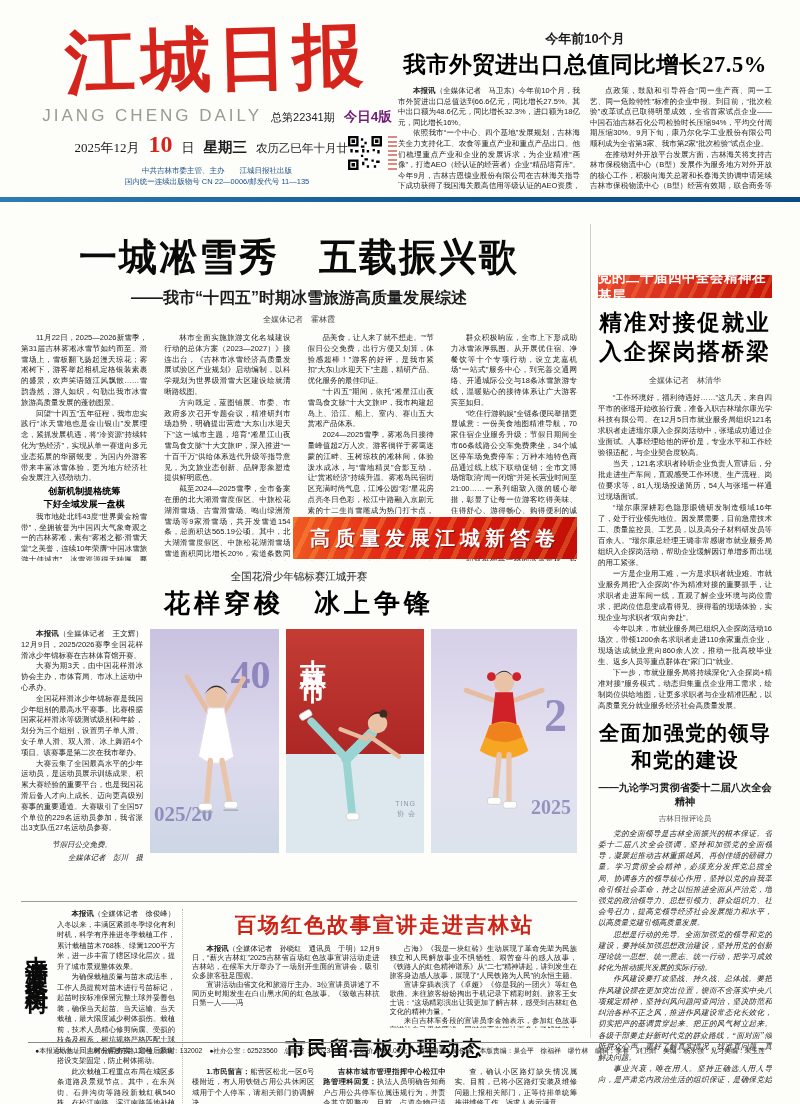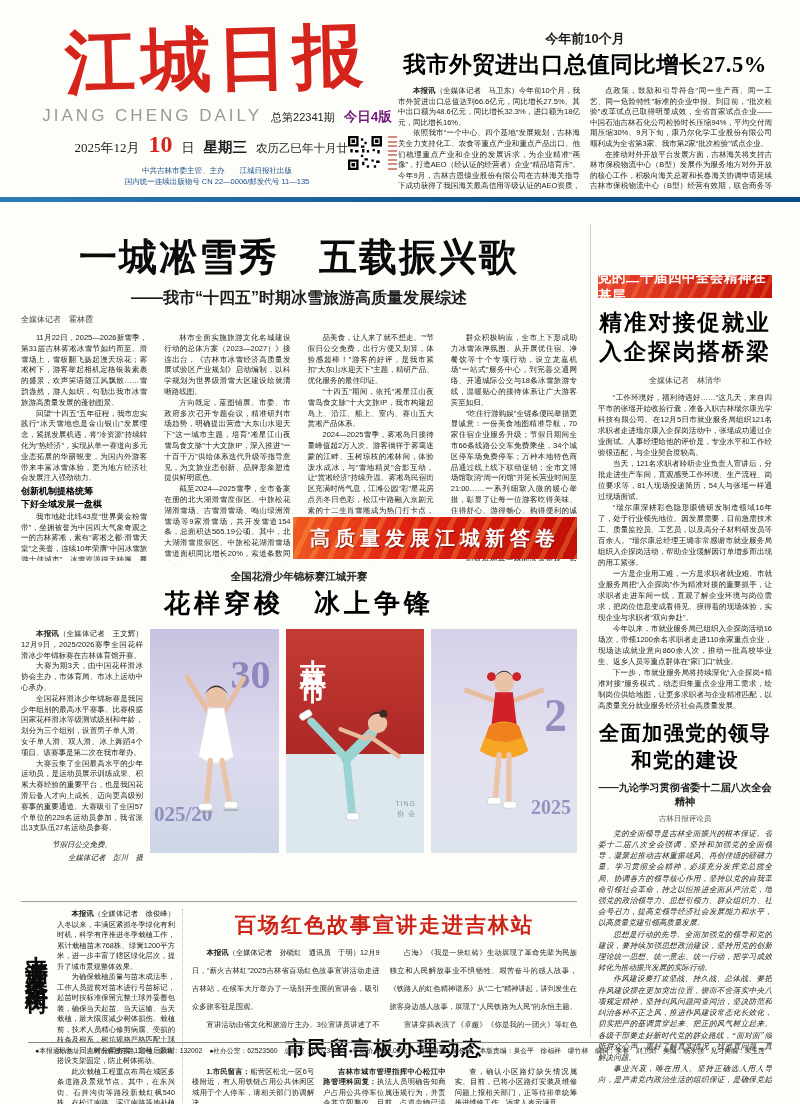--- a/index.html
+++ b/index.html
@@ -28,46 +28,46 @@
               background:repeating-linear-gradient(180deg,#c45a50 0 2px,transparent 2px 4.5px);opacity:.7;}
 
   
   .topstory{position:absolute;left:398px;top:30px;width:374px;height:164px;}
   .ts-kicker{text-align:center;font-weight:bold;font-size:13px;}
   .ts-head{text-align:center;font-family:"Liberation Serif",serif;font-weight:900;
            font-size:22.5px;letter-spacing:.5px;margin:1px 0 6px;color:#000;}
   .ts-cols{display:flex;gap:10px;height:104px;overflow:hidden;}
   .ts-col{flex:1;font-size:7.5px;line-height:10.6px;text-align:justify;overflow:hidden;}
   .flow p{margin:0;text-indent:2em;}
-  .flow h4{margin:2px 0;text-align:left;font-size:9px;color:#000;}
+  .flow h4{margin:2px 0;text-align:center;font-size:9px;color:#000;}
 
   .blue-rule{position:absolute;left:0;top:197px;width:800px;height:5px;
              background:linear-gradient(90deg,#2f7cb5,#11568f 60%,#0c4c86);}
   .vrule{position:absolute;left:590px;top:224px;height:814px;border-left:1px solid #cfcfcb;}
 
   
   .main-zone{position:absolute;left:21px;top:222px;width:556px;}
   .ms-head{text-align:center;font-family:"Liberation Serif",serif;font-weight:900;
            font-size:38px;letter-spacing:2px;color:#0a0a0a;margin-top:10px;}
   .ms-deck{text-align:center;font-weight:bold;font-size:16px;margin-top:5px;}
-  .ms-byline{text-align:left;font-size:8px;color:#444;margin-top:5px;}
+  .ms-byline{text-align:center;font-size:8px;color:#444;margin-top:5px;}
   .main-cols{position:relative;display:flex;gap:17px;margin-top:8px;height:228px;overflow:hidden;}
   .mcol{flex:1;font-size:7.5px;line-height:10.8px;text-align:justify;overflow:hidden;}
   .mcol.padded{padding-bottom:48px;}
   .main-banner{position:absolute;right:0;bottom:2px;width:284px;height:42px;
                background:linear-gradient(100deg,#f05a22,#df2112 40%,#c30f07),#d3180c;
                display:flex;align-items:center;justify-content:center;overflow:hidden;}
   .main-banner:before{content:"";position:absolute;inset:0;
                background:repeating-linear-gradient(115deg,rgba(255,190,80,.28) 0 5px,transparent 5px 16px);}
   .main-banner span{position:relative;color:#fff;font-family:"Liberation Serif",serif;
                font-weight:900;font-size:20px;letter-spacing:5px;text-shadow:1px 1px 1px rgba(90,0,0,.6);}
 
   
   .skate{margin-top:9px;}
-  .sk-kicker{text-align:center;font-size:10.5px;color:#222;font-weight:bold;}
+  .sk-kicker{text-align:center;font-size:10.5px;color:#222;}
   .sk-head{text-align:center;font-family:"Liberation Serif",serif;font-weight:900;
            font-size:26px;letter-spacing:4px;margin:2px 0 8px;color:#000;}
   .sk-row{display:flex;gap:7px;height:263px;}
   .sk-text{width:122px;min-width:122px;font-size:7.5px;line-height:10.8px;text-align:justify;overflow:hidden;}
   .photo-cap{font-family:"Liberation Serif",serif;font-style:italic;font-size:7.5px;margin-top:6px;text-align:center;}
   .photo-credit{font-family:"Liberation Serif",serif;font-style:italic;font-size:7.5px;text-align:right;margin-top:2px;}
   .photo{position:relative;overflow:hidden;height:224px;}
   .photo-1{width:132px;background:linear-gradient(180deg,#c9c2e0,#dedbee 55%,#ccd6e4);}
   .photo-2{width:142px;background:#dde7ee;}
   .photo-3{width:150px;background:linear-gradient(180deg,#d6d0e8,#e4e1f0 55%,#dce3ec);}
@@ -84,21 +84,21 @@
   
   .bottom-row{display:flex;gap:9px;height:214px;overflow:hidden;}
   .fengman{width:154px;min-width:154px;display:flex;gap:5px;border-right:1px dotted #b9b9b4;padding-right:7px;overflow:hidden;}
   .fm-head{writing-mode:vertical-rl;font-family:"Liberation Serif",serif;font-weight:900;
            font-size:23px;letter-spacing:5px;color:#0b0b0b;margin-top:28px;}
   .fm-body{flex:1;font-size:7.3px;line-height:10.5px;text-align:justify;overflow:hidden;}
   .bottom-mid{flex:1;display:flex;flex-direction:column;overflow:hidden;}
   .rs-head{color:#cd2418;font-family:"Liberation Serif",serif;font-weight:900;
            font-size:21px;letter-spacing:2px;text-align:center;margin-top:2px;}
   .rs-cols{display:flex;gap:10px;margin-top:5px;height:84px;overflow:hidden;}
-  .rs-col{flex:1;font-size:7.3px;line-height:18px;text-align:justify;overflow:hidden;}
+  .rs-col{flex:1;font-size:7.3px;line-height:9px;text-align:justify;overflow:hidden;}
   .mb-head{font-family:"Liberation Serif",serif;font-weight:900;font-size:20px;
            letter-spacing:2px;text-align:center;margin-top:7px;color:#0a0a0a;}
   .mb-cols{display:flex;gap:9px;margin-top:5px;flex:1;overflow:hidden;}
   .mb-col{flex:1;font-size:7.3px;line-height:10.4px;text-align:justify;overflow:hidden;}
   .board-logo{margin-top:3px;border:1px solid #9db8d2;background:linear-gradient(180deg,#ffffff,#d9eaf6);}
   .bl-title{display:flex;align-items:center;justify-content:center;gap:4px;padding:3px 2px 1px;}
   .bl-dash{color:#d42015;font-weight:bold;font-size:11px;}
   .bl-text{color:#d42015;font-family:"Liberation Serif",serif;font-weight:900;
            font-style:italic;font-size:13px;letter-spacing:1px;position:relative;}
   .bl-bubble-blue{width:13px;height:9px;border:1.5px solid #2b6fae;border-radius:4px;display:inline-block;}
@@ -223,21 +223,21 @@
               <p><b>本报讯</b>（全媒体记者　王文辉）12月9日，2025/2026赛季全国花样滑冰少年锦标赛在吉林体育馆开赛。</p>
               <p>大赛为期3天，由中国花样滑冰协会主办，市体育局、市冰上运动中心承办。</p>
               <p>全国花样滑冰少年锦标赛是我国少年组别的最高水平赛事。比赛根据国家花样滑冰等级测试级别和年龄，划分为三个组别，设置男子单人滑、女子单人滑、双人滑、冰上舞蹈4个项目。该赛事是第二次在我市举办。</p>
               <p>大赛云集了全国最高水平的少年运动员，是运动员展示训练成果、积累大赛经验的重要平台，也是我国花滑后备人才向上成长、迈向更高级别赛事的重要通道。大赛吸引了全国57个单位的229名运动员参加，我省派出3支队伍27名运动员参赛。</p>
             </div>
           <div class="photo-cap">节假日公交免费。</div>
           <div class="photo-credit">全媒体记者　彭川　摄</div>
         </div>
 
         <div class="photo photo-1">
-          <div class="bg-num" style="right:8px;top:22px;font-size:40px;">30</div>
+          <div class="bg-num" style="right:8px;top:22px;font-size:40px;">40</div>
           <div class="bg-num" style="left:4px;bottom:26px;font-size:21px;">025/20</div>
           <svg class="skater-svg" viewBox="0 0 132 224">
             <g stroke-linecap="round">
               <line x1="62" y1="86" x2="38" y2="46" stroke="#e7bda2" stroke-width="5"></line>
               <line x1="74" y1="86" x2="96" y2="48" stroke="#e7bda2" stroke-width="5"></line>
               <circle cx="68" cy="68" r="11" fill="#eac2a6"></circle>
               <path d="M56 64 q12 -15 24 0 q-5 -9 -12 -9 q-7 0 -12 9z" fill="#402d24"></path>
               <path d="M60 78 L76 78 L86 128 Q68 142 50 128 Z" fill="#ffffff" stroke="#dfdfe9" stroke-width="1"></path>
               <line x1="62" y1="132" x2="58" y2="178" stroke="#eac4a9" stroke-width="5.5"></line>
               <line x1="74" y1="132" x2="82" y2="176" stroke="#eac4a9" stroke-width="5.5"></line>

